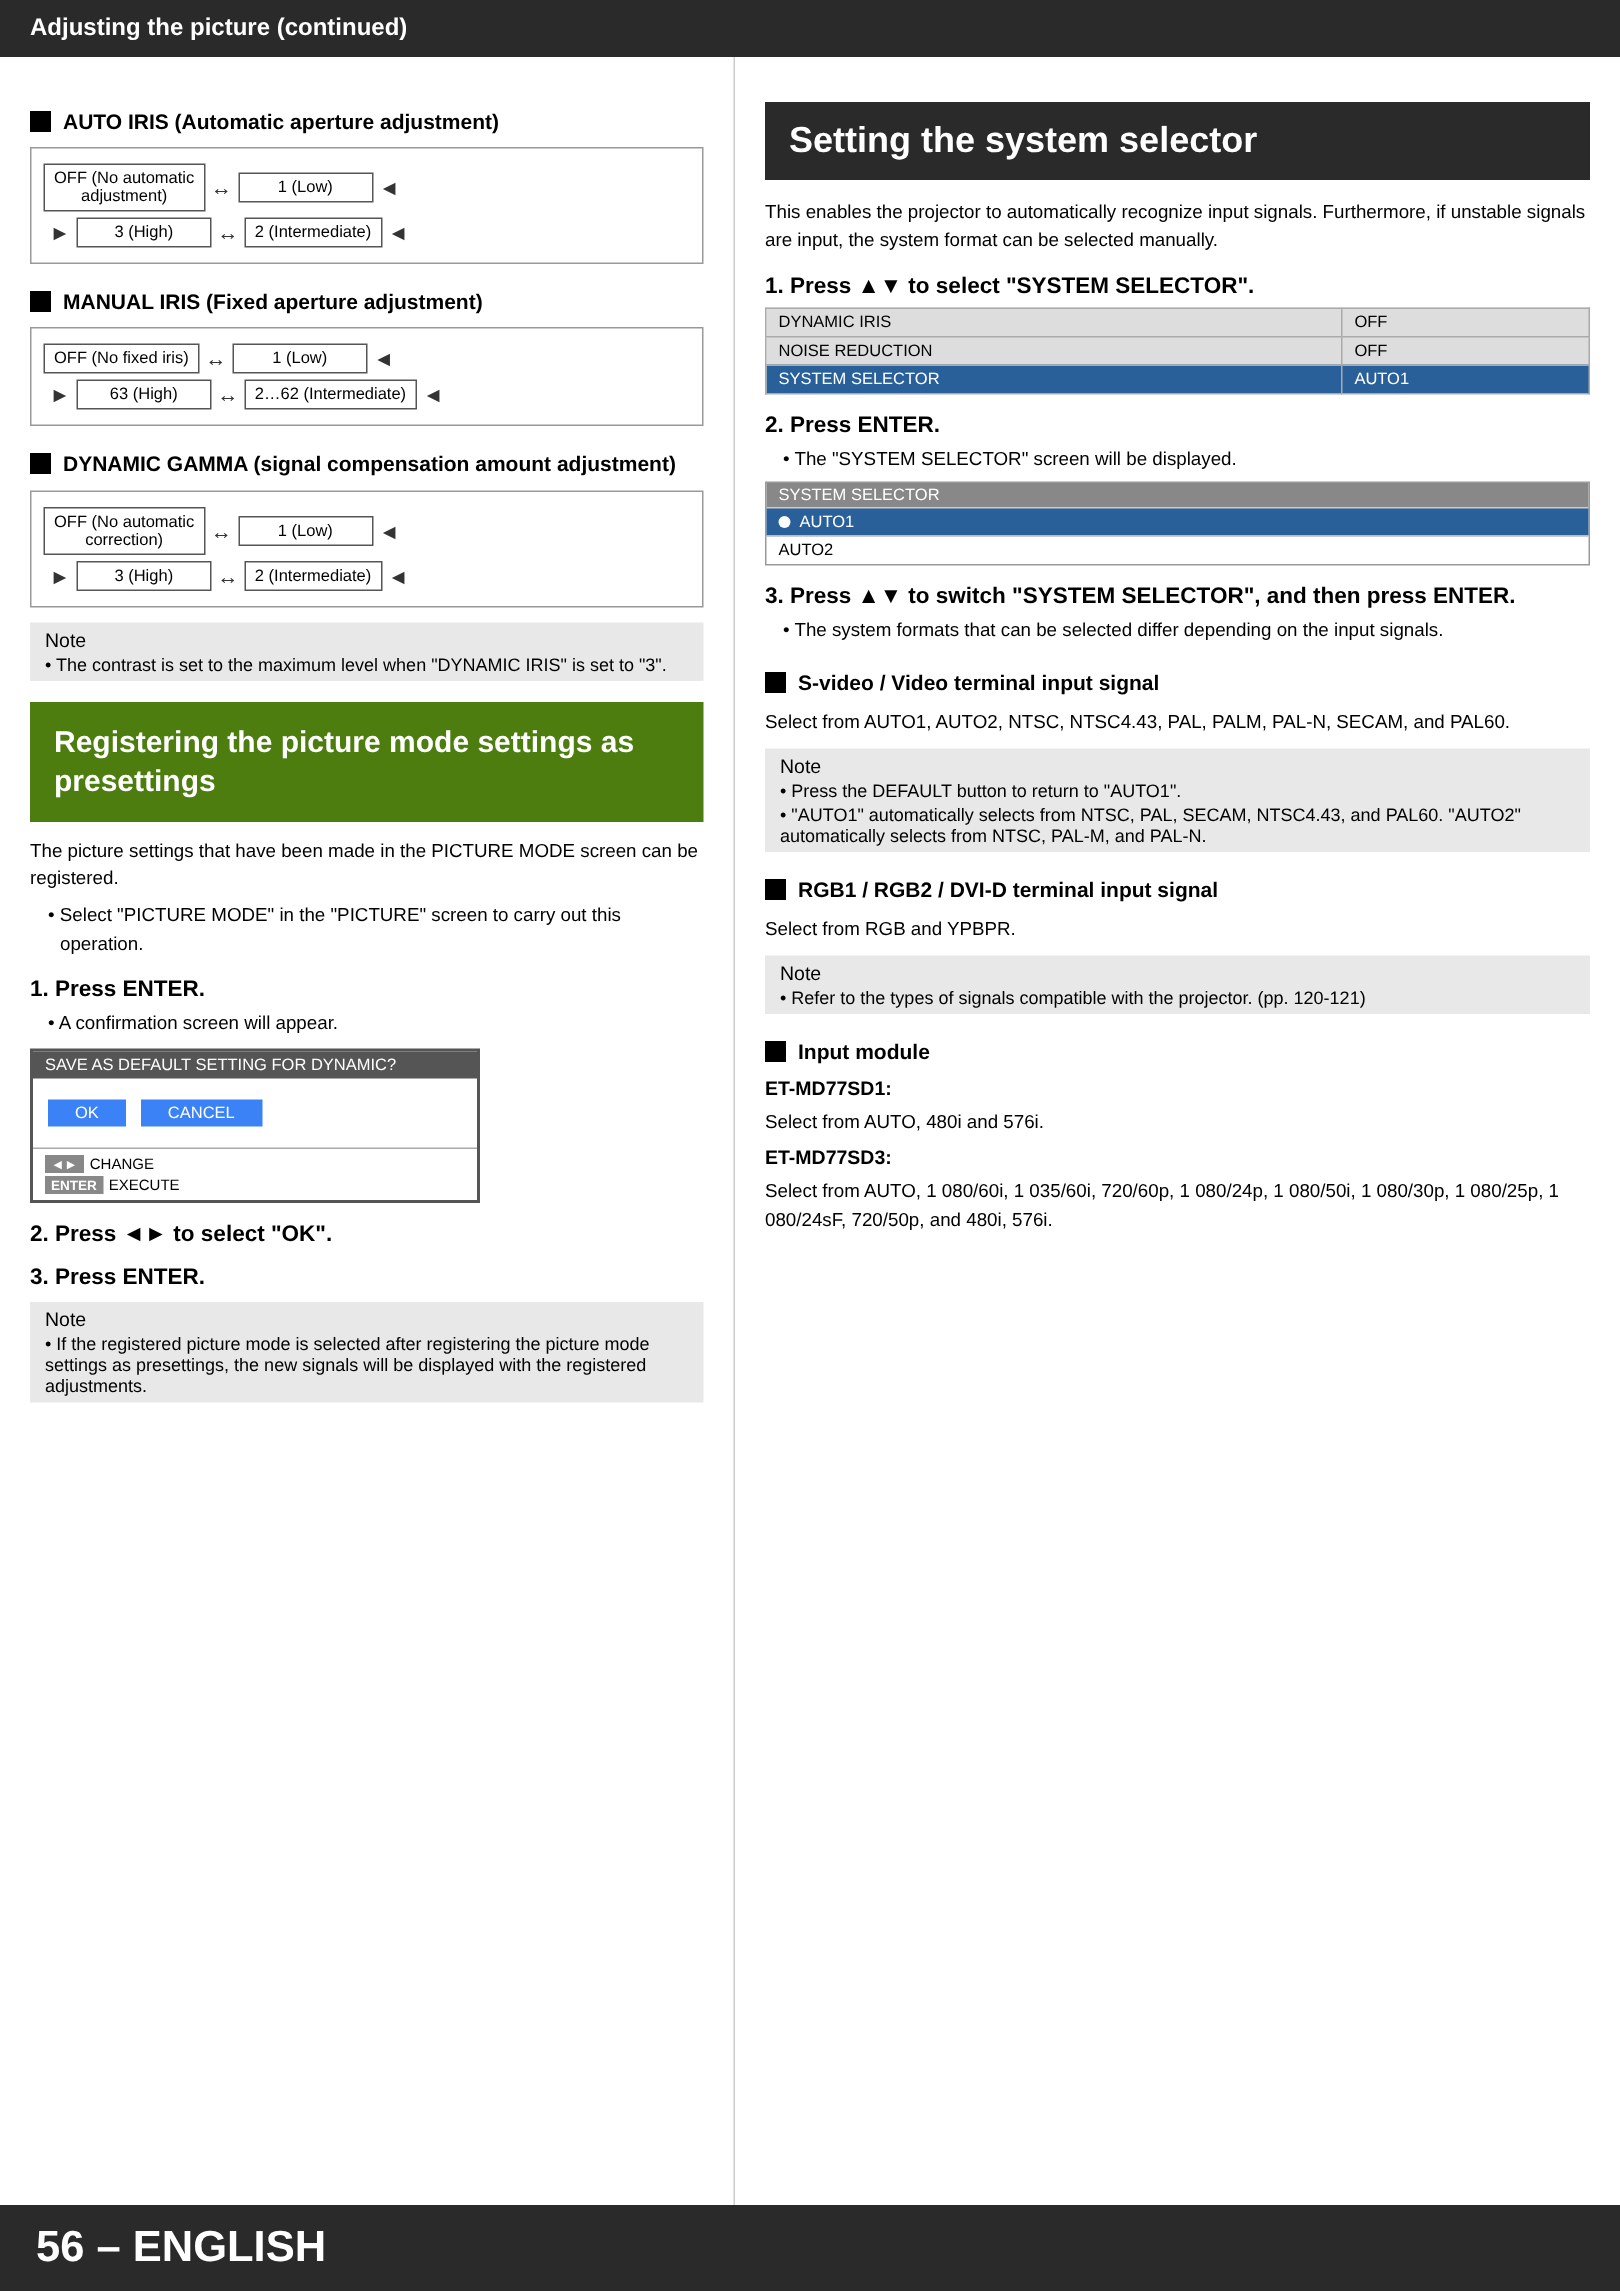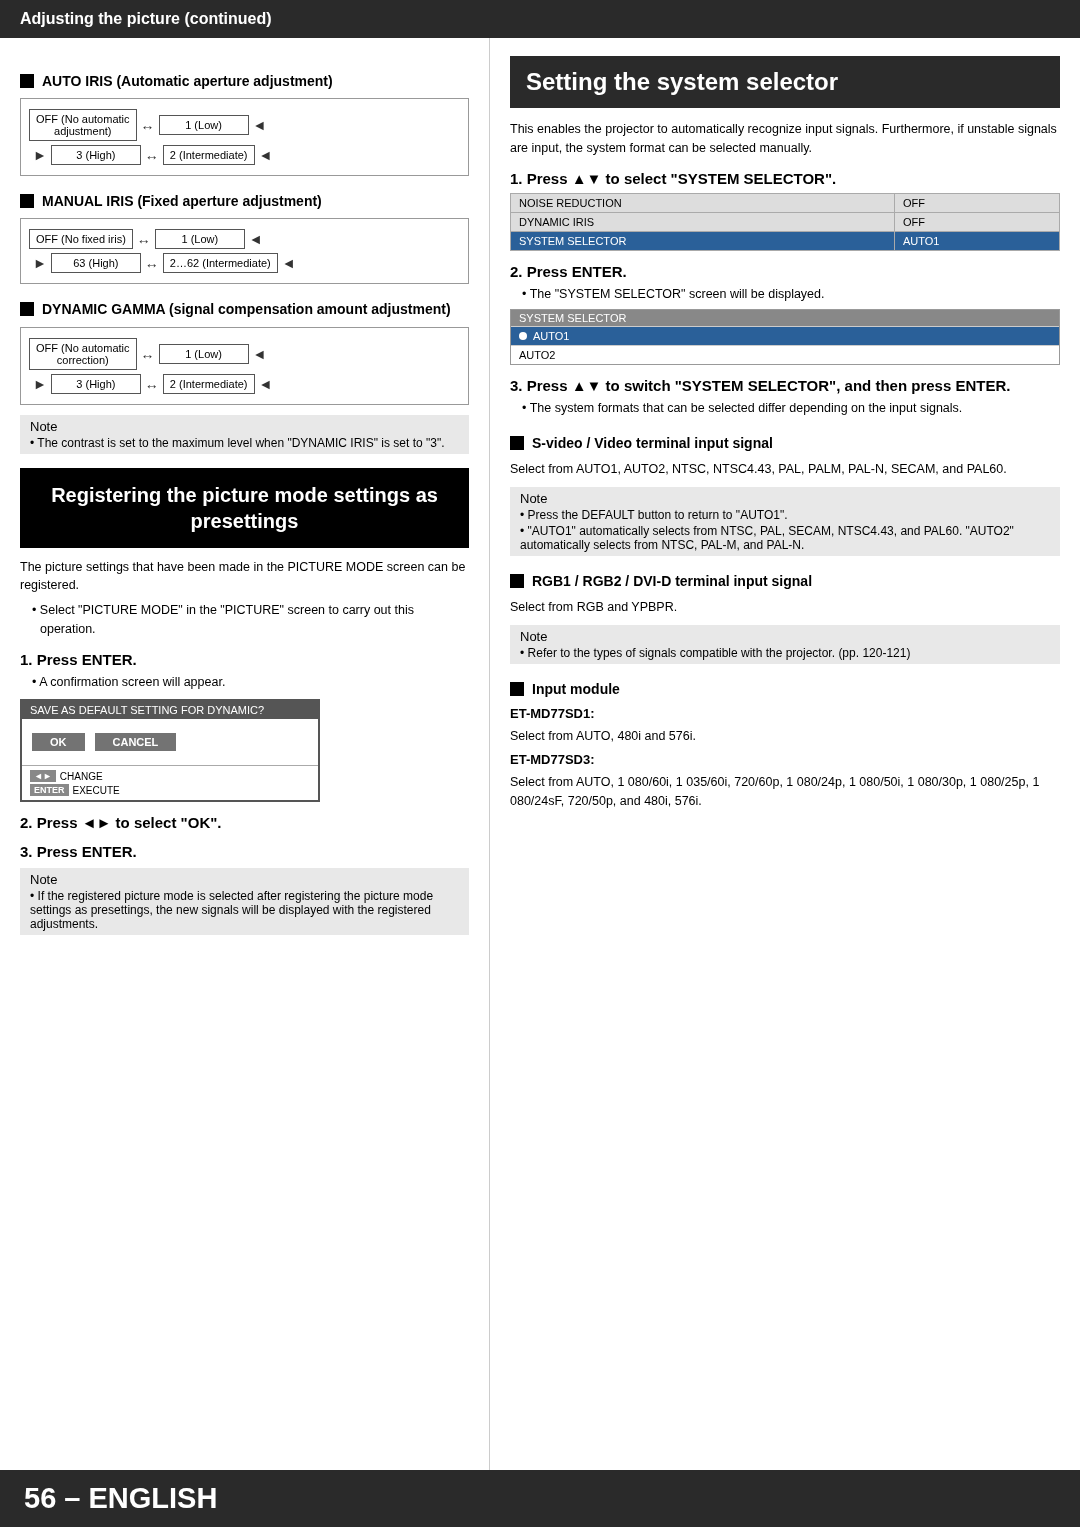--- a/index.html
+++ b/index.html
@@ -39,21 +39,21 @@
     
     .left-col {
       width: 490px;
       padding: 18px 20px;
       border-right: 1px solid #ccc;
     }
 
     
     .right-col {
       width: 590px;
-      padding: 18px 20px;
+      padding: 30px 20px;
     }
 
     
     .section-heading {
       display: flex;
       align-items: flex-start;
       margin-bottom: 8px;
       margin-top: 16px;
     }
     .black-square {
@@ -109,26 +109,25 @@
       font-weight: normal;
       font-size: 13px;
     }
     .note-text {
       font-size: 12px;
       margin-top: 2px;
     }
 
     
     .large-section {
-      background: #000000;
-      color: #fff;
-      padding: 14px 28px;
+      background: #4d7c0f;
+      color: #fff;
+      padding: 14px 16px;
       margin-top: 14px;
       margin-bottom: 10px;
-      text-align: center;
     }
     .large-section-title {
       font-size: 20px;
       font-weight: bold;
       line-height: 1.3;
     }
 
     
     .body-text {
       font-size: 12.5px;
@@ -170,25 +169,25 @@
     .dialog-body {
       padding: 8px 10px;
       font-size: 11px;
     }
     .dialog-buttons {
       display: flex;
       gap: 10px;
       margin: 6px 0;
     }
     .dialog-btn {
-      background: #737373;
+      background: #3b82f6;
       color: #fff;
       padding: 3px 18px;
       font-size: 11px;
-      font-weight: bold;
+      font-weight: normal;
     }
     .dialog-footer {
       border-top: 1px solid #aaa;
       padding: 4px 8px;
       font-size: 10px;
       display: flex;
       flex-direction: column;
       gap: 2px;
     }
     .dialog-footer-item {
@@ -419,25 +418,25 @@
         <div class="right-title">Setting the system selector</div>
       </div>
 
       <p class="body-text">This enables the projector to automatically recognize input signals. Furthermore, if unstable signals are input, the system format can be selected manually.</p>
 
       <p class="step-heading">1.  Press ▲▼ to select "SYSTEM SELECTOR".</p>
 
       <table class="sys-table">
         <tbody>
           <tr class="normal-row">
-            <td>NOISE REDUCTION</td>
+            <td>DYNAMIC IRIS</td>
             <td>OFF</td>
           </tr>
           <tr class="normal-row">
-            <td>DYNAMIC IRIS</td>
+            <td>NOISE REDUCTION</td>
             <td>OFF</td>
           </tr>
           <tr class="highlight-row">
             <td>SYSTEM SELECTOR</td>
             <td>AUTO1</td>
           </tr>
         </tbody>
       </table>
 
       <p class="step-heading">2.  Press ENTER.</p>

